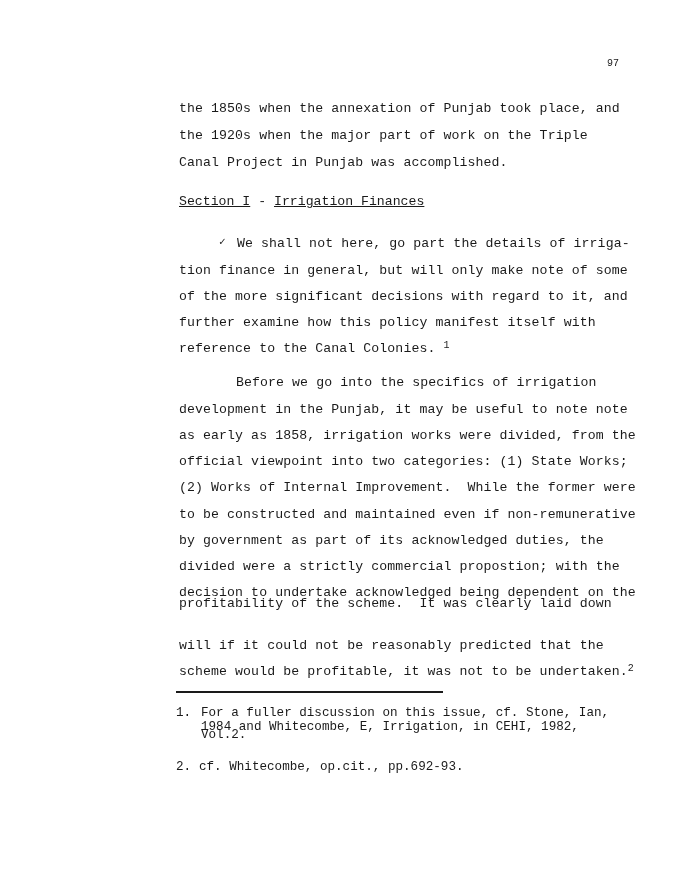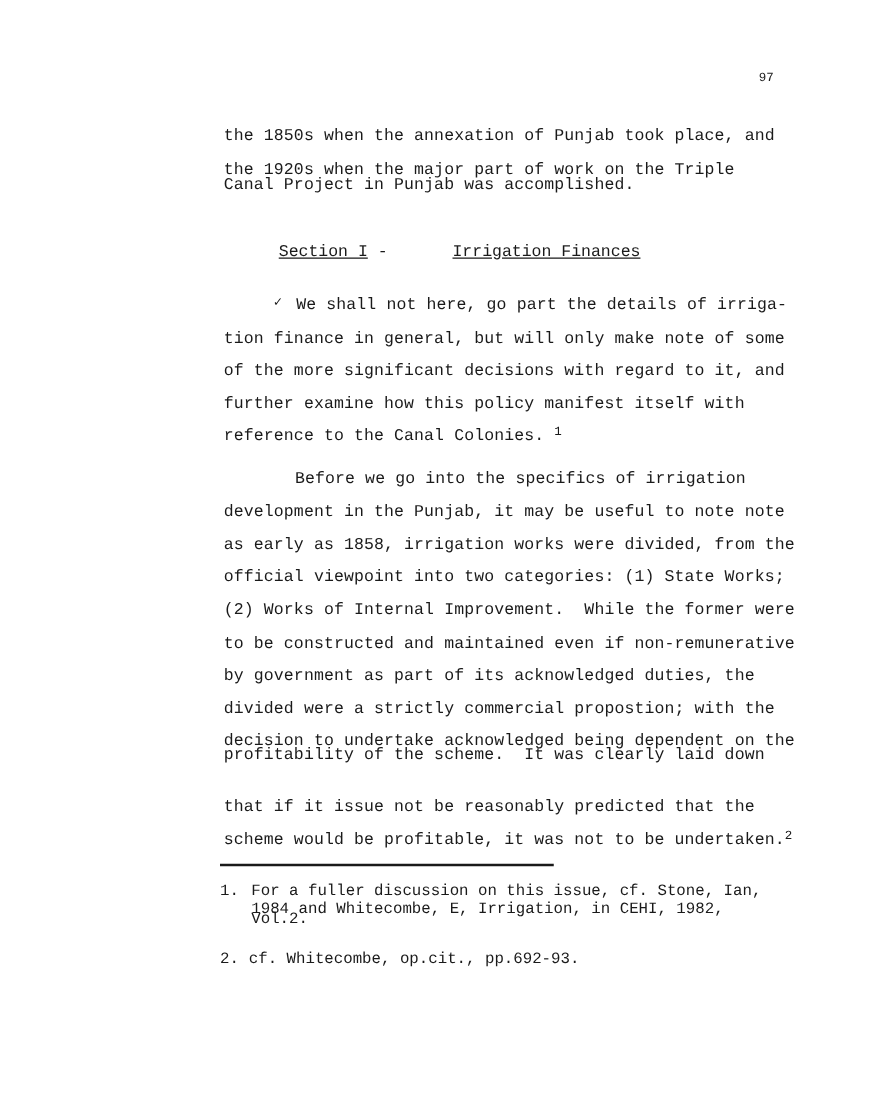--- a/index.html
+++ b/index.html
@@ -13,63 +13,63 @@
       font-size: 10px;
     }
     .body-line {
       position: absolute; left: 179px;
       font-size: 13.2px; white-space: pre; letter-spacing: 0.1px;
     }
     .heading {
       position: absolute; left: 179px; top: 194px;
       font-size: 13.2px; white-space: pre;
     }
-    .heading .u { text-decoration: underline; margin-left: 44px; }
+    .heading .u { text-decoration: underline; }
     .check-mark {
       position: absolute; left: 219px; top: 235px; font-size: 11px;
     }
     sup.fn { font-size: 10px; position: relative; top: -4px; vertical-align: baseline; }
     .rule {
       position: absolute; left: 176px; top: 691px; width: 267px; height: 2px; background: #1a1a1a;
     }
     .fn-line {
       position: absolute; font-size: 12.6px; white-space: pre;
     }
     .u { }
   </style>
 </head>
 <body>
 
 <div>
   <div class="page-number">97</div>
 
   <div class="body-line" style="top:101px">the 1850s when the annexation of Punjab took place, and</div>
   <div class="body-line" style="top:128px">the 1920s when the major part of work on the Triple</div>
-  <div class="body-line" style="top:140px">Canal Project in Punjab was accomplished.</div>
+  <div class="body-line" style="top:155px">Canal Project in Punjab was accomplished.</div>
 
   <div class="heading"><span class="u">Section I</span><span> - </span><span class="u">Irrigation Finances</span></div>
 
   <span class="check-mark">✓</span>
   <div class="body-line" style="top:236px; left:237px">We shall not here, go part the details of irriga-</div>
   <div class="body-line" style="top:263px">tion finance in general, but will only make note of some</div>
   <div class="body-line" style="top:289px">of the more significant decisions with regard to it, and</div>
   <div class="body-line" style="top:315px">further examine how this policy manifest itself with</div>
   <div class="body-line" style="top:341px"><span>reference to the Canal Colonies.</span> <sup class="fn">1</sup></div>
 
   <div class="body-line" style="top:375px; left:236px">Before we go into the specifics of irrigation</div>
   <div class="body-line" style="top:402px">development in the Punjab, it may be useful to note note</div>
   <div class="body-line" style="top:428px">as early as 1858, irrigation works were divided, from the</div>
   <div class="body-line" style="top:454px">official viewpoint into two categories: (1) State Works;</div>
   <div class="body-line" style="top:480px">(2) Works of Internal Improvement.  While the former were</div>
   <div class="body-line" style="top:507px">to be constructed and maintained even if non-remunerative</div>
   <div class="body-line" style="top:533px">by government as part of its acknowledged duties, the</div>
   <div class="body-line" style="top:559px">divided were a strictly commercial propostion; with the</div>
   <div class="body-line" style="top:585px">decision to undertake acknowledged being dependent on the</div>
   <div class="body-line" style="top:596px">profitability of the scheme.  It was clearly laid down</div>
-  <div class="body-line" style="top:638px">that if it issue not be reasonably predicted that the</div>
+  <div class="body-line" style="top:638px">will if it could not be reasonably predicted that the</div>
   <div class="body-line" style="top:664px"><span>scheme would be profitable, it was not to be undertaken.</span><sup class="fn">2</sup></div>
 
   <div class="rule"></div>
 
   <div>
     <div class="fn-line" style="left:176px; top:706px">1.</div>
     <div class="fn-line" style="left:201px; top:706px">For a fuller discussion on this issue, cf. Stone, Ian,</div>
     <div class="fn-line" style="left:201px; top:720px"><span>1984 and Whitecombe, E, Irrigation, in </span><span class="u">CEHI</span><span>, 1982,</span></div>
     <div class="fn-line" style="left:201px; top:728px">Vol.2.</div>
   </div>

